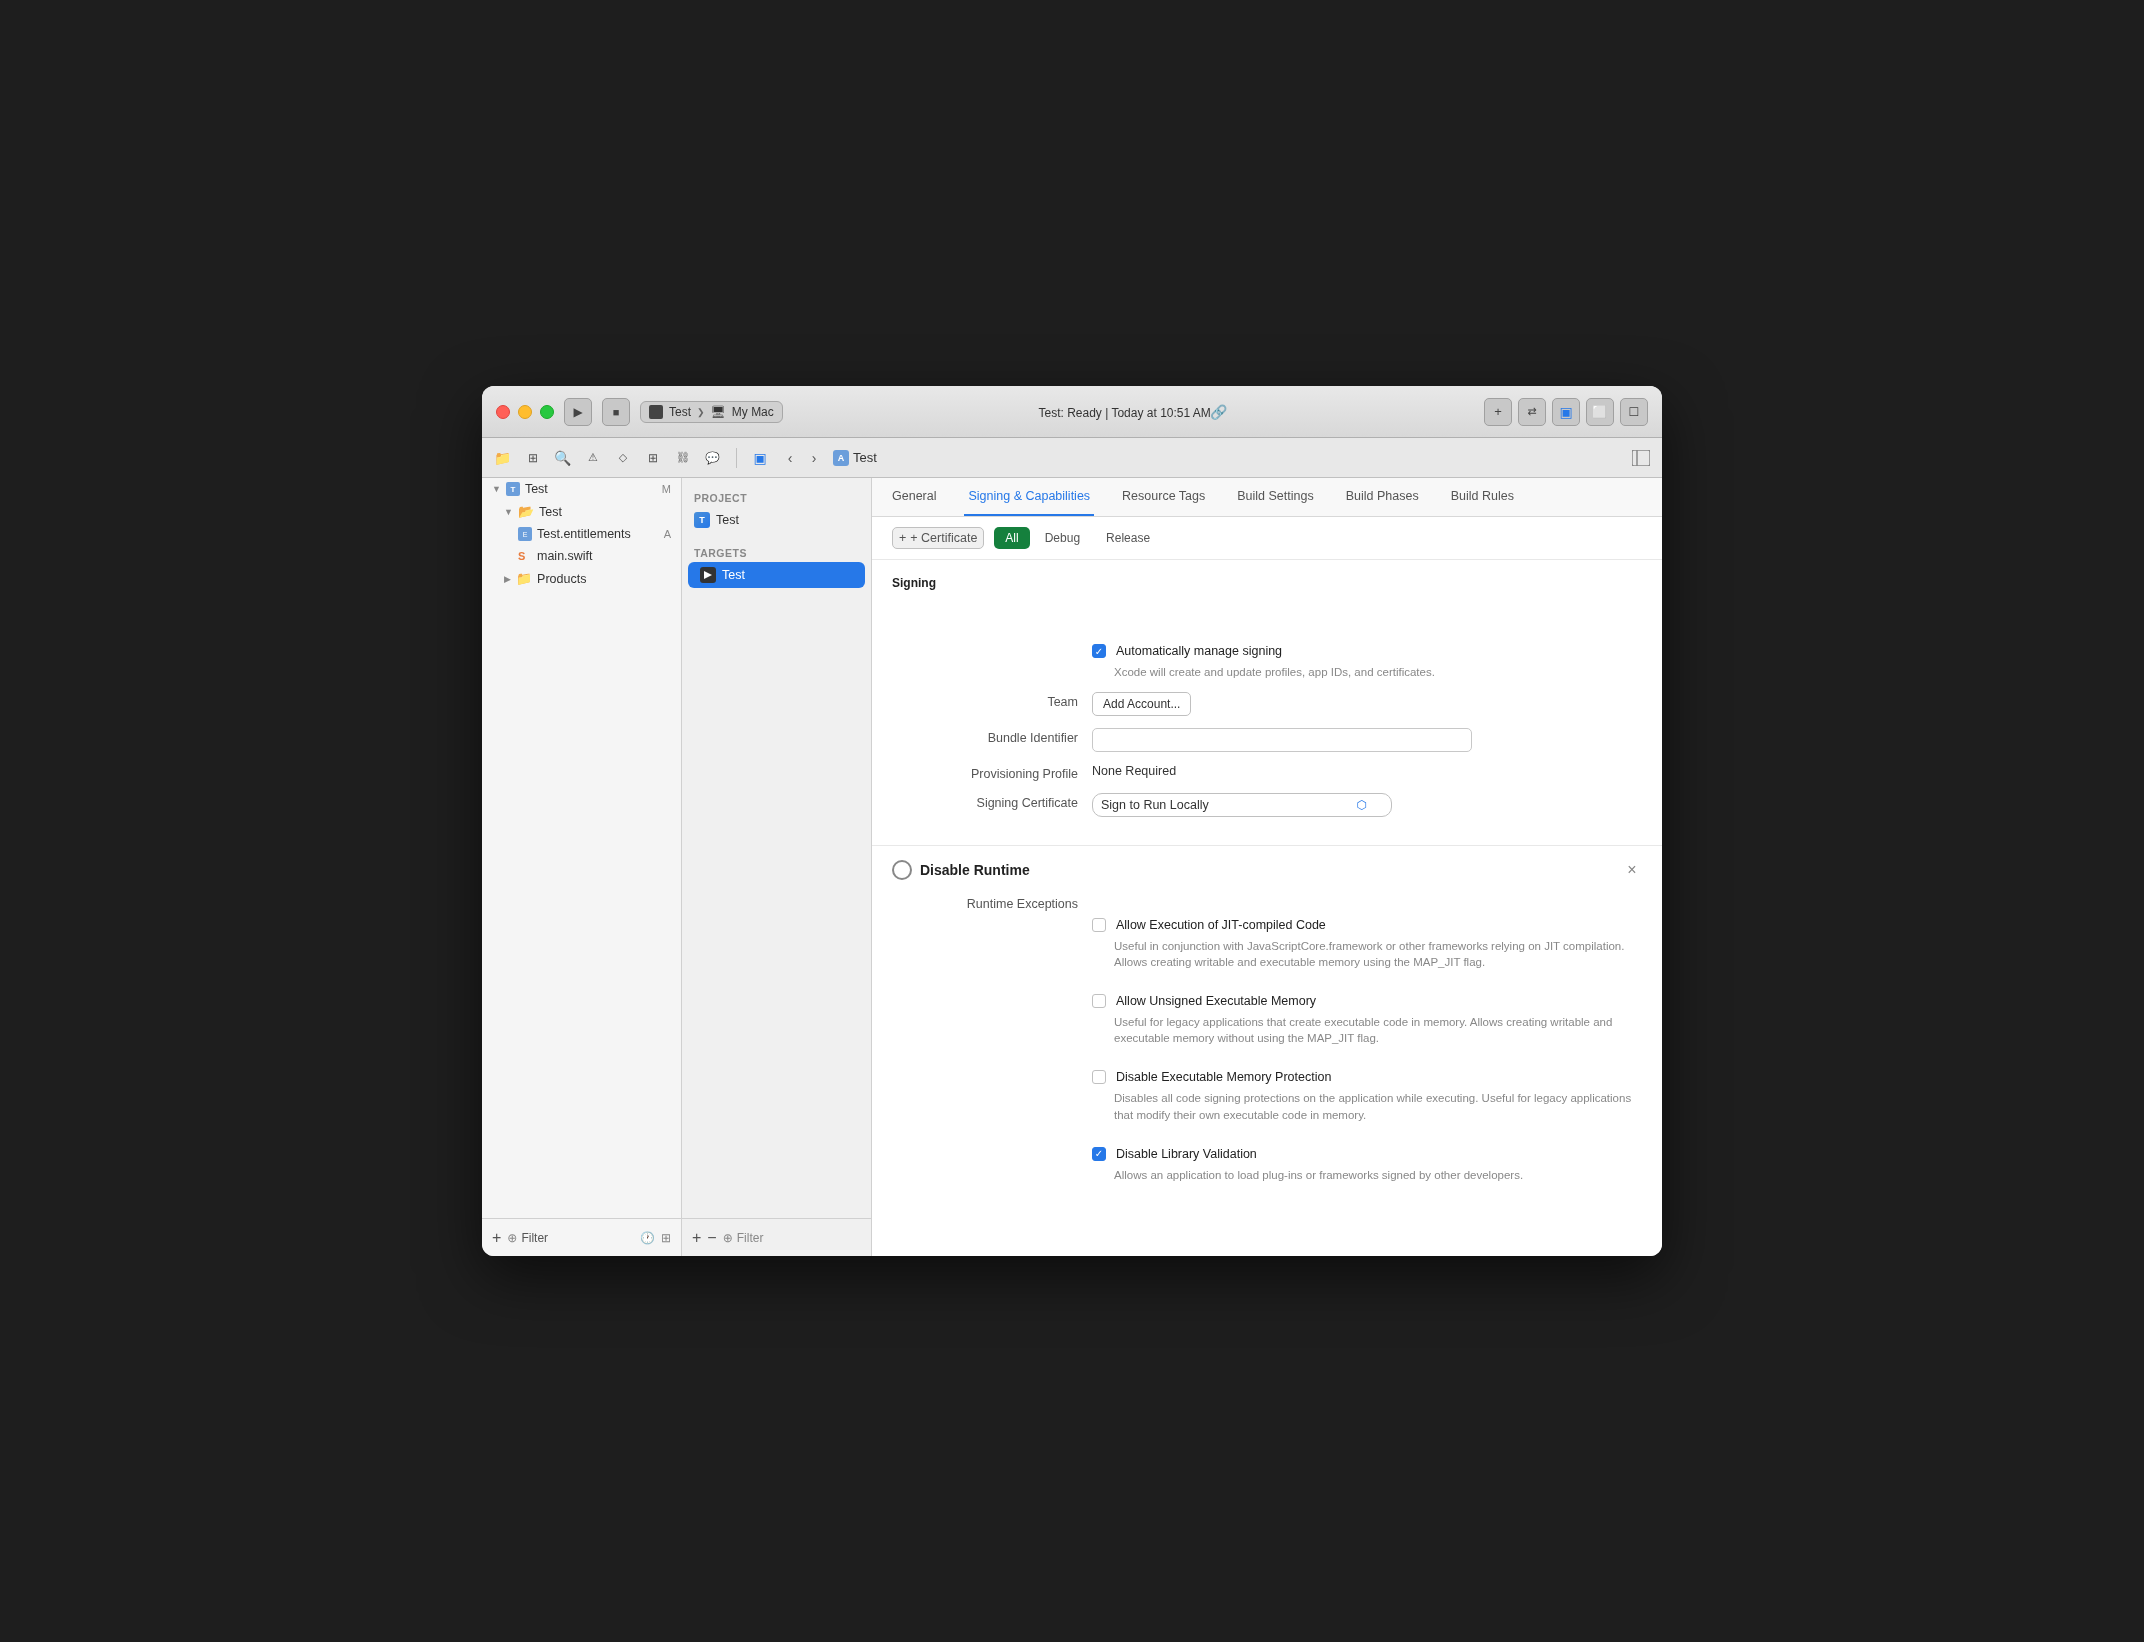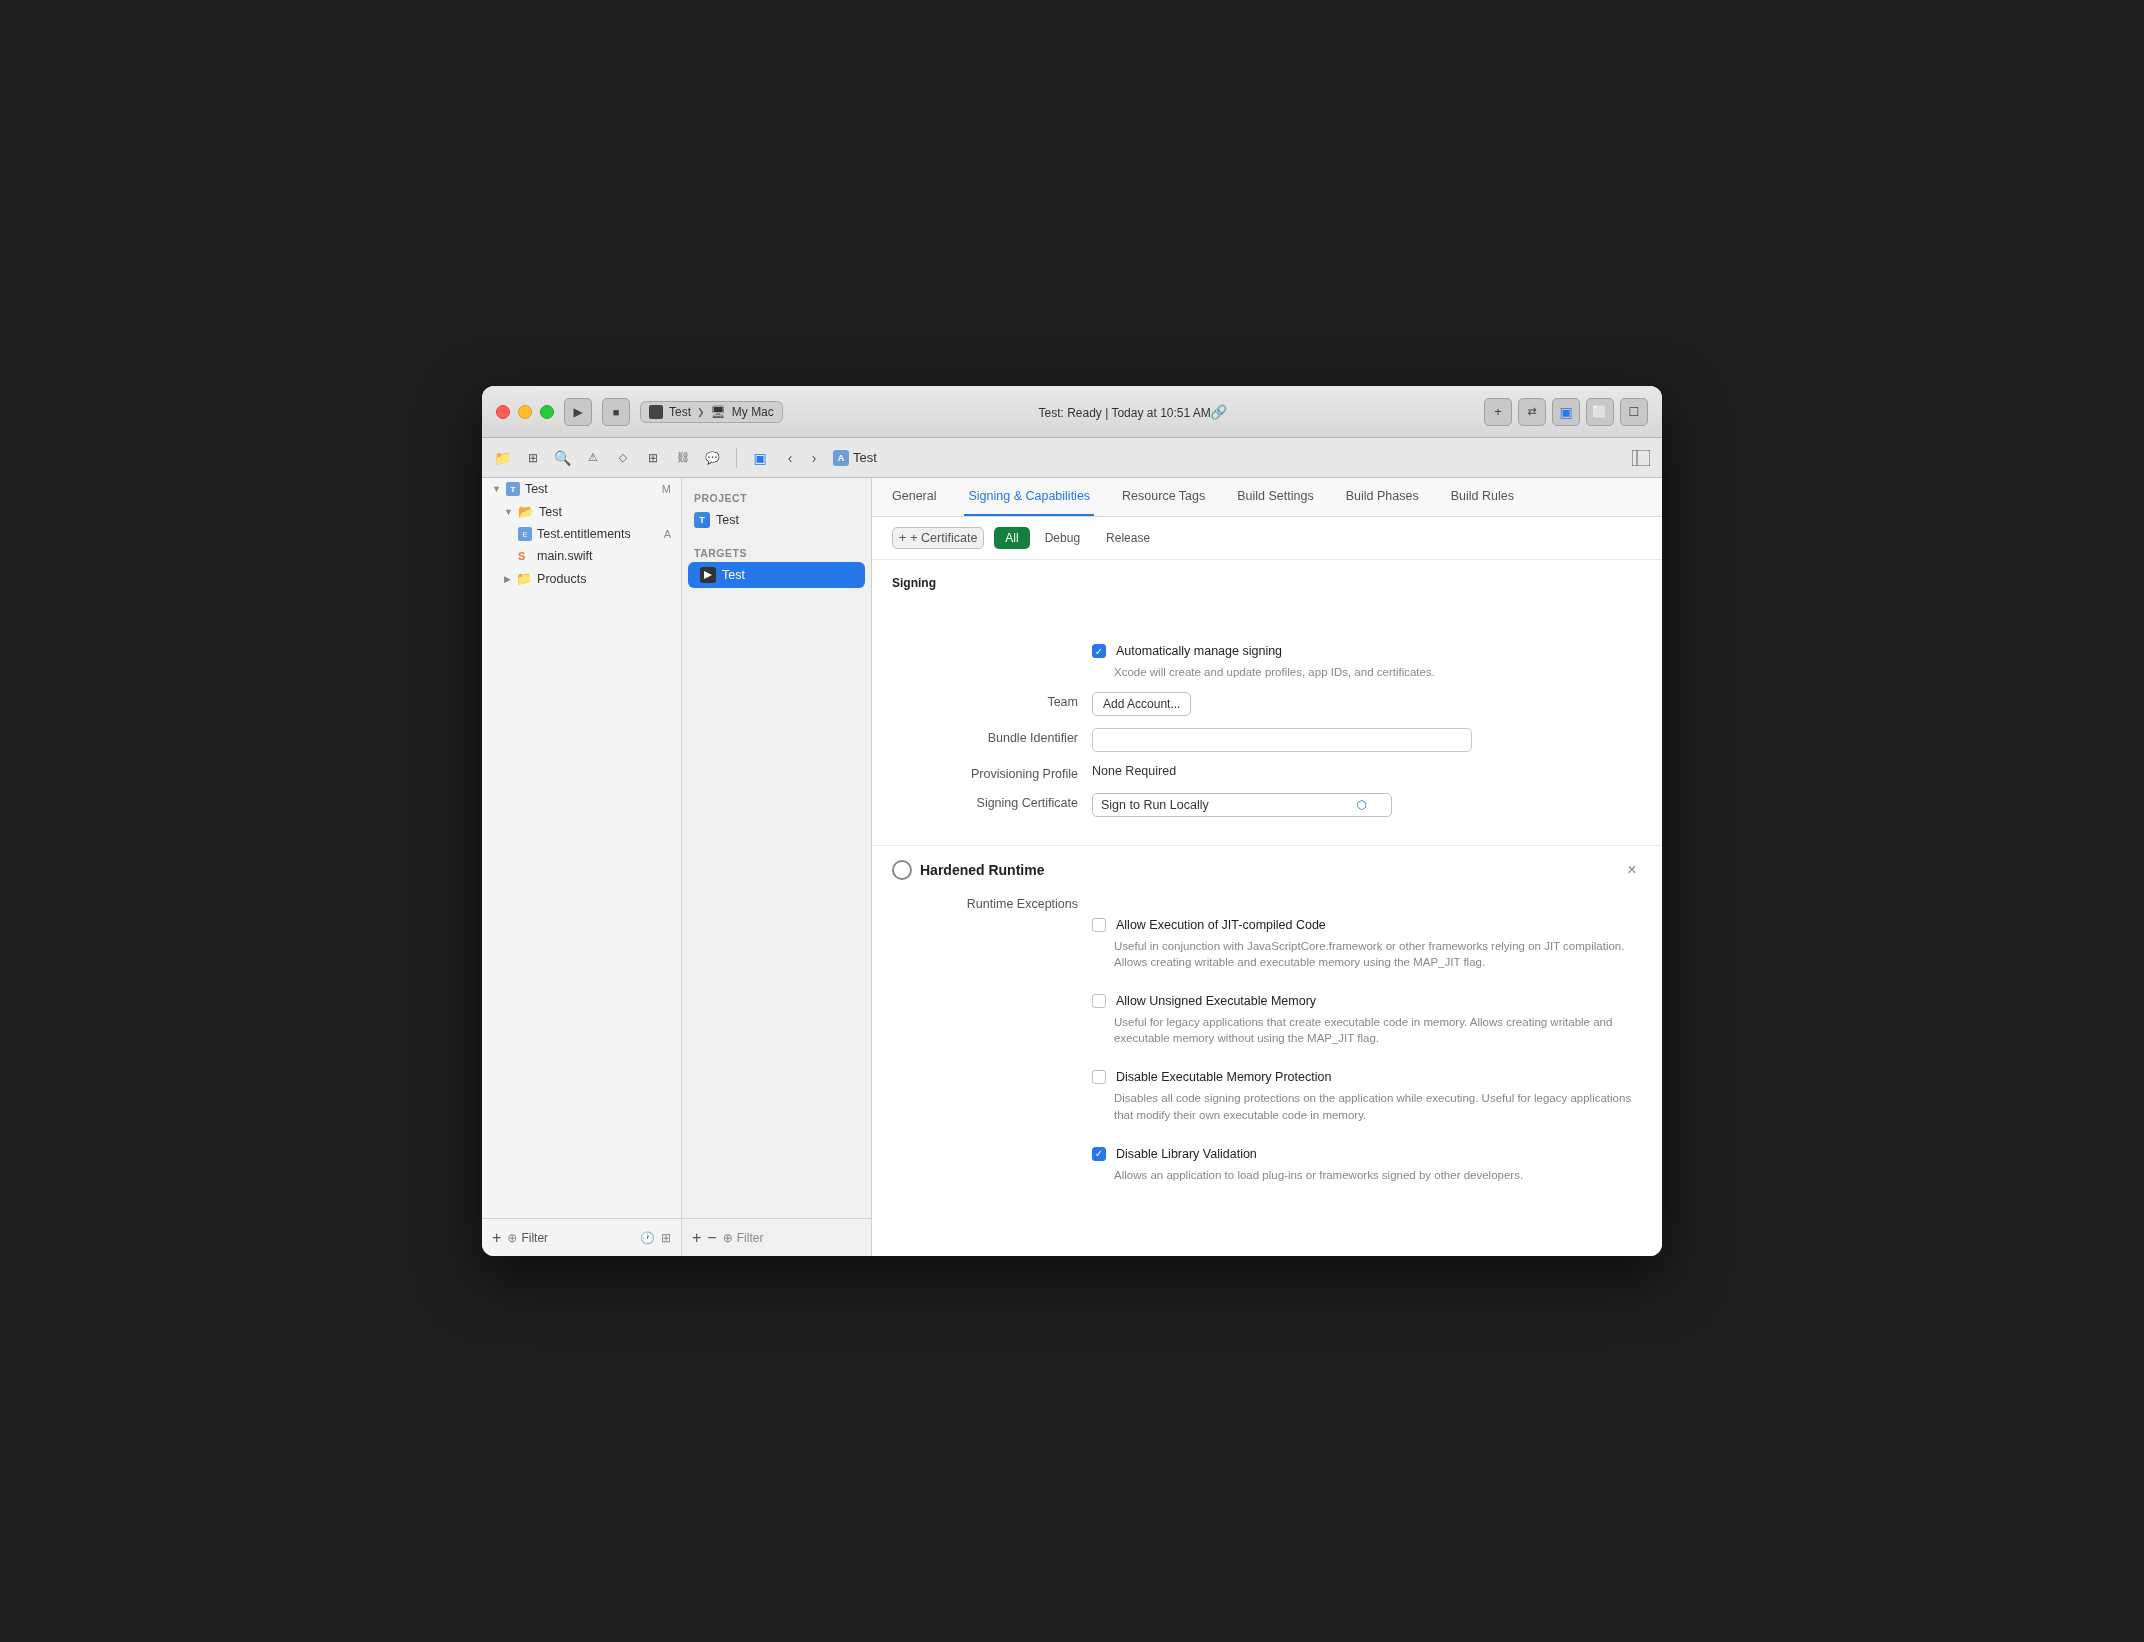--- a/index.html
+++ b/index.html
@@ -370,21 +370,21 @@
       border: 1px solid #c0c0c0;
       border-radius: 5px;
       padding: 0 10px;
       font-size: 12px;
       color: #333;
       cursor: pointer;
     }
     .select-field {
       height: 24px;
       border: 1px solid #c0c0c0;
-      border-radius: 5px;
+      border-radius: 10px;
       padding: 0 24px 0 8px;
       font-size: 12.5px;
       color: #333;
       background: white;
       width: 300px;
       display: flex; align-items: center; justify-content: space-between;
       cursor: pointer;
       position: relative;
     }
     .select-arrow {
@@ -677,21 +677,21 @@
                     <span>Sign to Run Locally</span>
                     <span class="select-arrow">⬡</span>
                   </div>
                 </div>
               </div>
             </div>
 
             <div class="capability-section">
               <div class="capability-header">
                 <div class="capability-circle"></div>
-                <span class="capability-title">Hardened Runtime</span>
+                <span class="capability-title">Disable Runtime</span>
                 <div class="remove-btn">×</div>
               </div>
 
               <div class="form-row">
                 <div class="form-label">Runtime Exceptions</div>
                 <div style="flex:1;">
 
                   <div class="runtime-row">
                     <div class="checkbox-row">
                       <div class="checkbox"></div>

